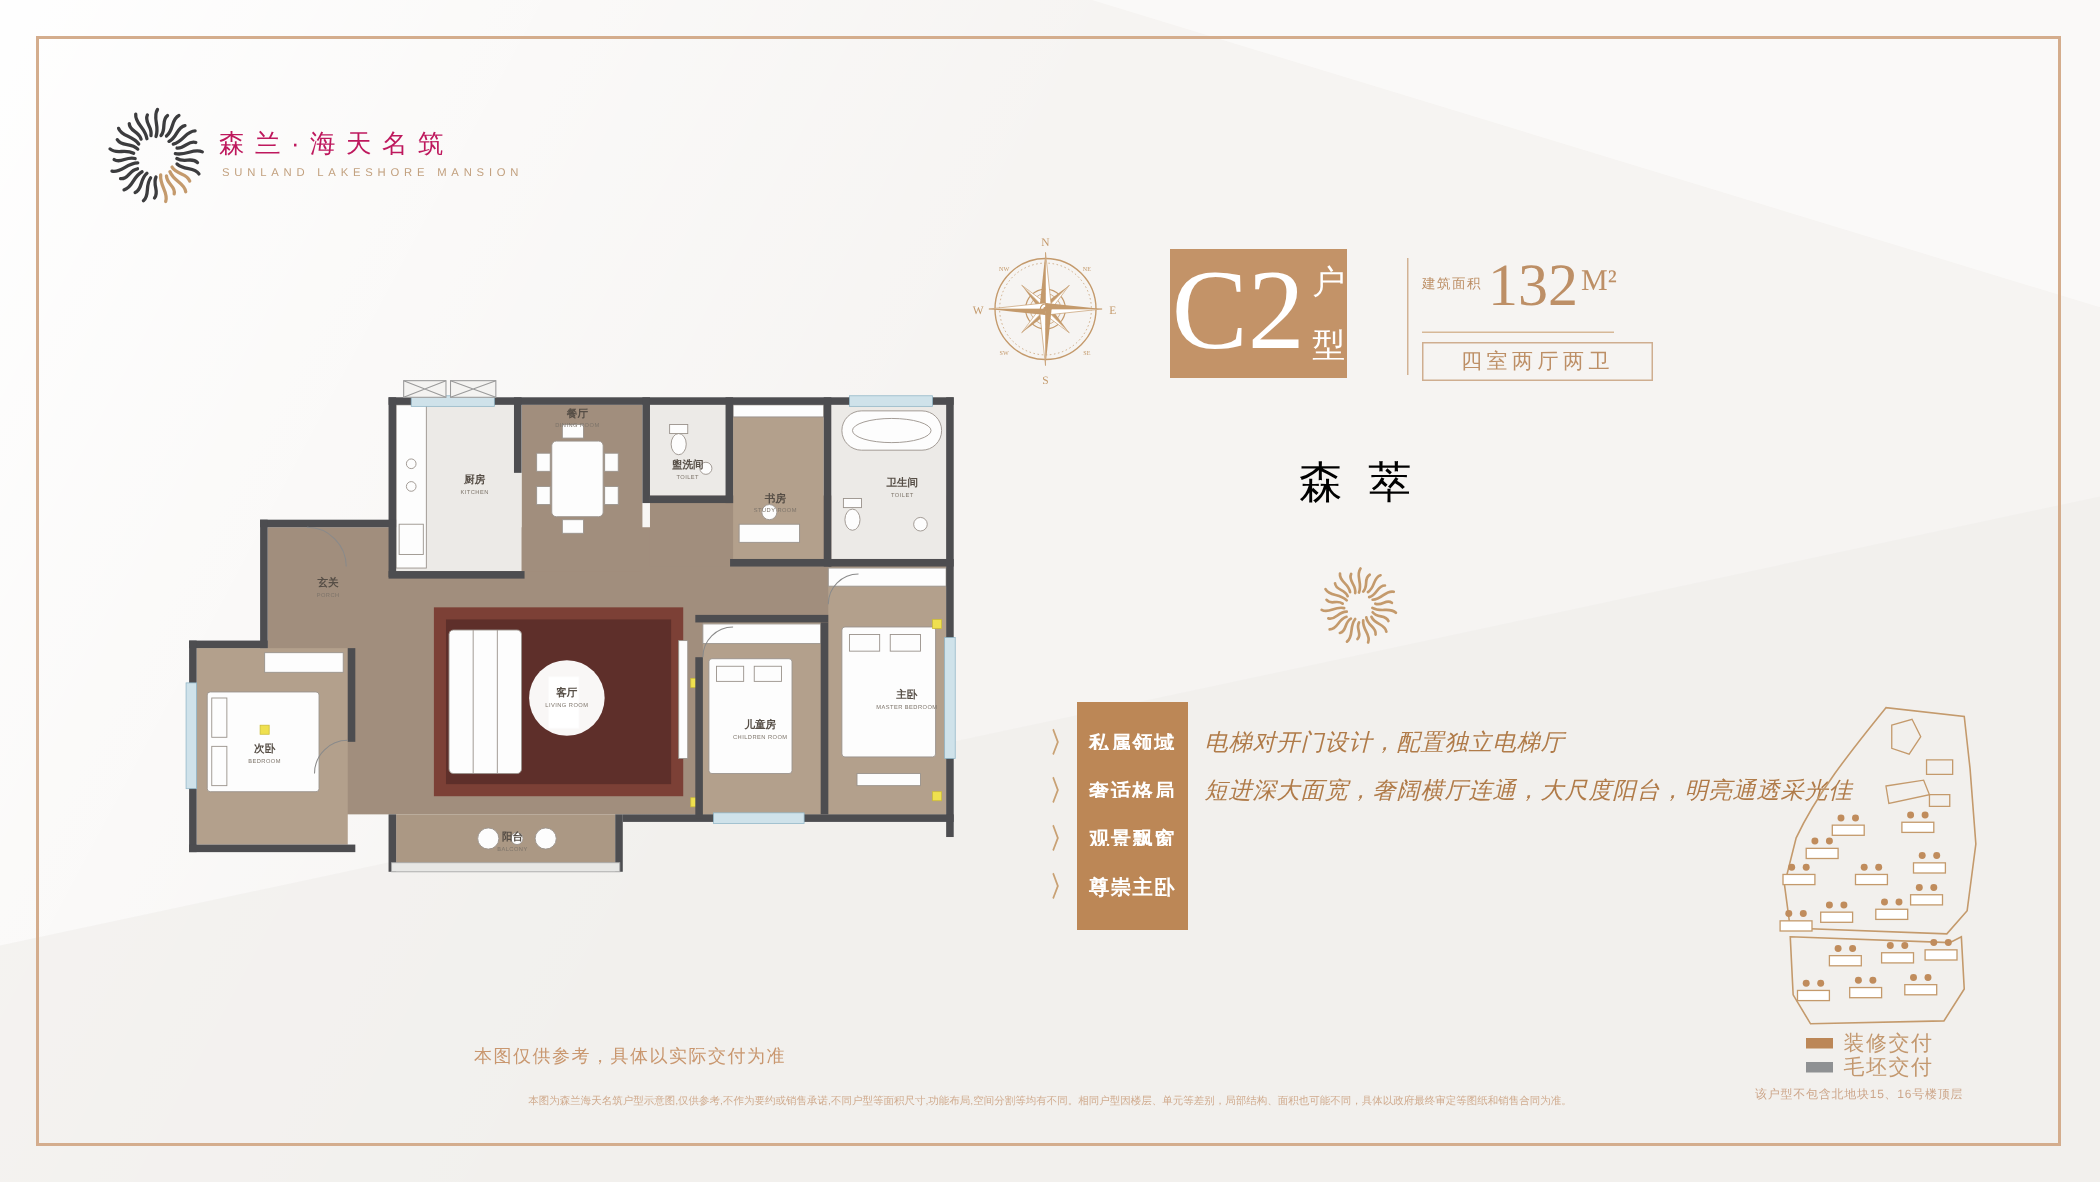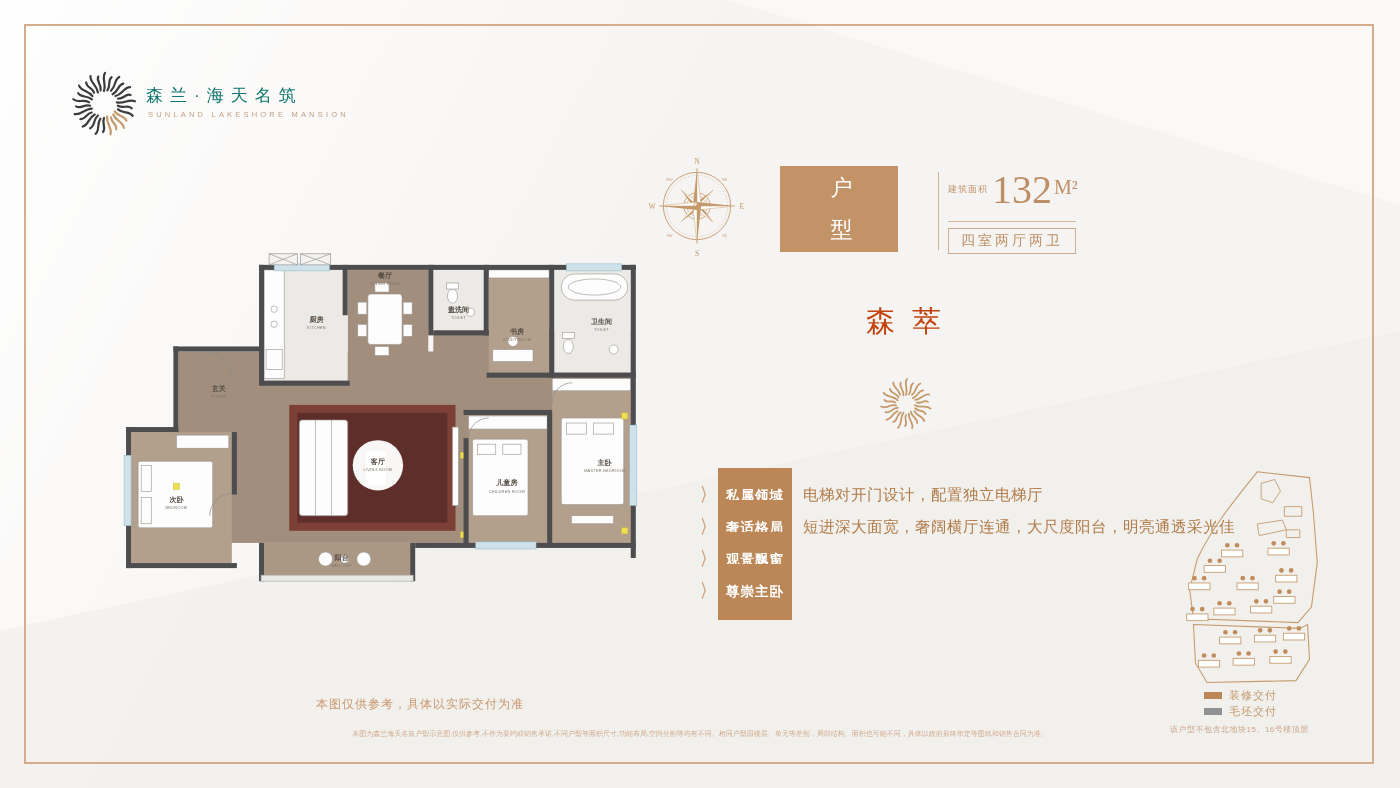--- a/index.html
+++ b/index.html
@@ -8,21 +8,21 @@
   .bg-shape{position:absolute;inset:0;pointer-events:none;}
   .bg1{background:linear-gradient(118deg,rgba(255,255,255,.95) 0%,rgba(244,241,239,0) 42%);}
   .bg2{background:#efecea;opacity:.55;clip-path:polygon(0 80%,100% 42%,100% 100%,0 100%);}
   .bg3{background:#fbfaf9;opacity:.8;clip-path:polygon(52% 0,100% 0,100% 26%);}
   .frame{position:absolute;left:24px;top:24px;right:26px;bottom:24px;
          border:2px solid #d4ad8d;pointer-events:none;}
 
   
   .logo-mark{position:absolute;left:70px;top:70px;width:68px;height:68px;}
   .logo-cn{position:absolute;left:146px;top:84px;font-size:17px;letter-spacing:7px;
-           color:#0f766e;white-space:nowrap;}
+           color:#be185d;white-space:nowrap;}
   .logo-en{position:absolute;left:148px;top:110px;font-size:7.5px;letter-spacing:3.2px;
            color:#c2a07e;white-space:nowrap;}
 
   
   .compass{position:absolute;left:646px;top:155px;width:102px;height:102px;}
   .compass text{fill:#c49a6c;font-family:"Liberation Serif",serif;}
 
   
   .c2box{position:absolute;left:780px;top:166px;width:118px;height:86px;background:#c39368;
          display:flex;align-items:center;justify-content:center;}
@@ -30,50 +30,50 @@
           transform:translateY(-2px);}
   .c2type{display:flex;flex-direction:column;justify-content:space-between;height:64px;
           margin-left:5px;color:#fff;font-size:22px;line-height:1;}
   .vdiv{position:absolute;left:938px;top:172px;width:1px;height:78px;background:#d2b294;}
   .area-row{position:absolute;left:948px;top:170px;display:flex;align-items:flex-start;color:#bd8f66;}
   .area-prefix{display:flex;flex-direction:row;font-size:9px;line-height:1.2;margin-top:14px;
                margin-right:4px;letter-spacing:1px;}
   .area-value{font-family:"Liberation Serif",serif;font-size:40px;line-height:1;}
   .area-unit{font-family:"Liberation Serif",serif;font-size:20px;margin-top:6px;margin-left:2px;}
   .area-line{position:absolute;left:948px;top:221px;width:128px;height:1px;background:#d6b897;}
-  .spec-box{position:absolute;left:948px;top:228px;padding:3px 12px;border:1px solid #cfae90;
+  .spec-box{position:absolute;left:948px;top:228px;padding:3px 25px;border:1px solid #cfae90;
             color:#bd8f66;font-size:14px;letter-spacing:3px;white-space:nowrap;}
 
   
   .project-name{position:absolute;left:866px;top:302px;font-size:29px;letter-spacing:17px;
-                color:#c2410c;white-space:nowrap;text-align:center;}
+                color:#000000;white-space:nowrap;text-align:center;}
   .mini-swirl{position:absolute;left:878px;top:376px;width:56px;height:56px;}
 
   
   .features{position:absolute;left:700px;top:484px;}
   .feat-row{display:flex;align-items:center;height:23px;margin-bottom:9px;white-space:nowrap;}
   .feat-chevron{color:#c9a174;font-size:15px;font-weight:bold;margin-right:3px;transform:scaleY(1.25);}
   .feat-tag{background:#bc8756;color:#fff;font-size:13.5px;font-weight:bold;letter-spacing:1px;
             padding:19px 8px;}
-  .feat-desc{color:#b07b49;font-size:15.5px;letter-spacing:.5px;margin-left:11px;}
+  .feat-desc{color:#b07b49;font-size:15.5px;letter-spacing:.5px;margin-left:11px;font-style:italic;}
 
   
   .floorplan{position:absolute;left:118px;top:253px;width:544px;height:334px;}
   .rm-cn{font-size:7px;font-weight:bold;fill:#564e46;text-anchor:middle;}
   .rm-en{font-size:3.8px;fill:#7d746a;text-anchor:middle;letter-spacing:.3px;}
   .plan-note{position:absolute;left:316px;top:696px;font-size:12px;letter-spacing:1px;color:#c9976f;text-align:center;}
 
   
   .siteplan{position:absolute;left:1158px;top:466px;width:245px;height:232px;}
   .legend{position:absolute;left:1204px;top:690px;}
   .legend-row{display:flex;align-items:center;height:11px;margin-bottom:5px;}
   .legend-swatch{width:18px;height:7px;margin-right:7px;}
   .sw-deco{background:#bc8757;}
   .sw-rough{background:#8f9193;}
-  .legend-label{font-size:11px;color:#c3986f;letter-spacing:1px;}
+  .legend-label{font-size:14px;color:#c3986f;letter-spacing:1px;}
   .site-note{position:absolute;left:1170px;top:724px;font-size:8px;color:#cda68a;letter-spacing:.5px;}
 
   
   .disclaimer{position:absolute;left:50%;top:729px;transform:translateX(-50%);
               font-size:7px;color:#d0ab8e;white-space:nowrap;letter-spacing:0;}
 </style>
 </head>
 <body>
 
 <div class="bg-shape bg1"></div>
@@ -159,20 +159,21 @@
   <text x="94" y="53" font-size="7.5" text-anchor="middle">E</text>
   <text x="50" y="99" font-size="7.5" text-anchor="middle">S</text>
   <text x="6" y="53" font-size="7.5" text-anchor="middle">W</text>
   <text x="77" y="25" font-size="4" text-anchor="middle">NE</text>
   <text x="23" y="25" font-size="4" text-anchor="middle">NW</text>
   <text x="77" y="80" font-size="4" text-anchor="middle">SE</text>
   <text x="23" y="80" font-size="4" text-anchor="middle">SW</text>
 </svg>
 
 <div class="c2box">
+  <span class="c2code">C2</span>
   <span class="c2type">
     <span>户</span>
     <span>型</span>
   </span>
 </div>
 <div class="vdiv"></div>
 <div class="area-row">
   <span class="area-prefix">
     <span>建筑</span>
     <span>面积</span>

